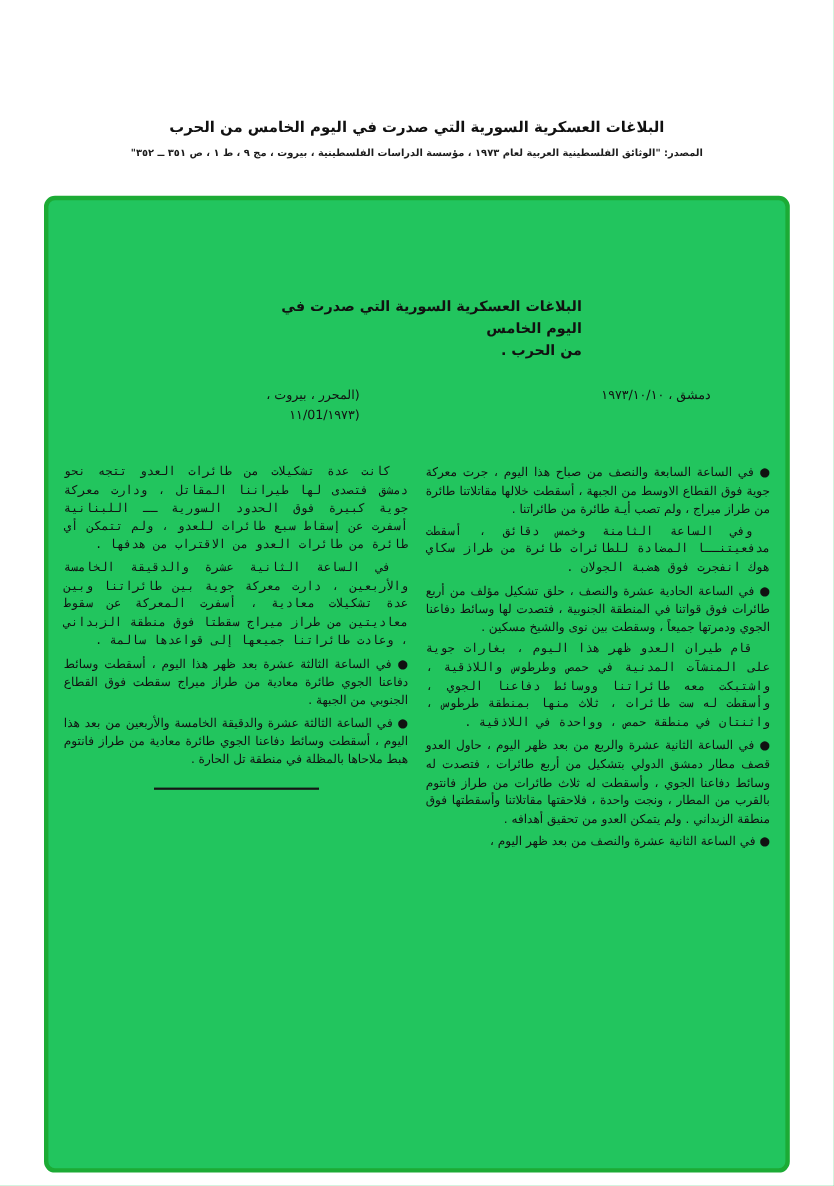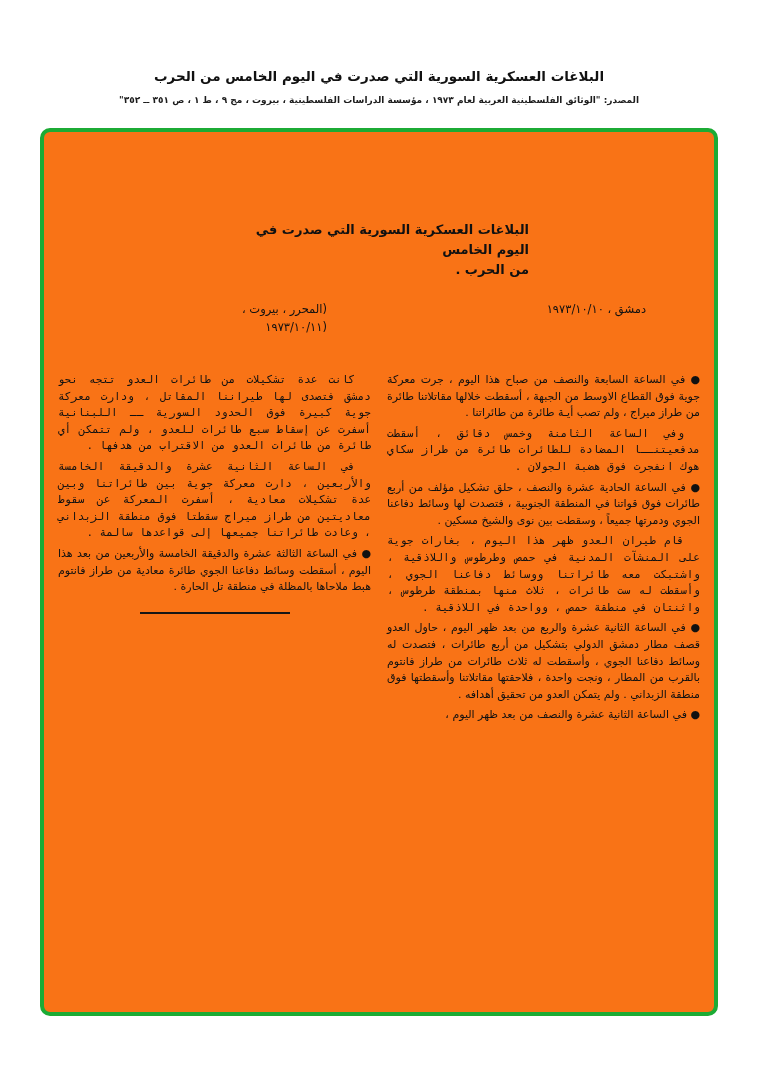--- a/index.html
+++ b/index.html
@@ -9,39 +9,39 @@
     background: #ffffff;
     color: var(--ink);
     font-family: "DejaVu Sans", sans-serif;
     overflow: hidden;
   }
   .outer-title {
     direction: rtl;
     text-align: center;
     font-weight: bold;
     font-size: 13.5px;
-    padding-top: 68px;
+    padding-top: 108px;
     letter-spacing: 0;
   }
   .source-line {
     direction: rtl;
     text-align: center;
     font-weight: bold;
     font-size: 9px;
     margin-top: 11px;
     color: #1c1c1c;
   }
   .green-box {
     box-sizing: border-box;
     width: 678px;
     height: 888px;
-    margin: 23px auto 0 auto;
+    margin: 33px auto 0 auto;
     border: 4px solid var(--green);
     border-radius: 10px;
-    background: #f97316;
+    background: #22c55e;
     overflow: hidden;
   }
   .doc-title {
     direction: rtl;
     width: 300px;
     margin: 88px auto 0 auto;
     text-align: right;
     font-weight: bold;
     font-size: 13px;
     line-height: 20px;
@@ -94,37 +94,38 @@
 
     <div class="doc-title">
       <div>البلاغات العسكرية السورية التي صدرت في اليوم الخامس</div>
       <div>من الحرب .</div>
     </div>
 
     <div class="datelines">
       <div class="date-place">دمشق ، ١٩٧٣/١٠/١٠</div>
       <div class="date-editor">
         <div>(المحرر ، بيروت ،</div>
-        <div>(١٩٧٣/١٠/١١</div>
+        <div>(١٩٧٣/01/١١</div>
       </div>
     </div>
 
     <div class="columns">
 
       <div class="col">
         <p class="para">● في الساعة السابعة والنصف من صباح هذا اليوم ، جرت معركة جوية فوق القطاع الاوسط من الجبهة ، أسقطت خلالها مقاتلاتنا طائرة من طراز ميراج ، ولم تصب أيـة طائرة من طائراتنا .</p>
         <p class="para indent">وفي الساعة الثامنة وخمس دقائق ، أسقطت مدفعيتنــا المضادة للطائرات طائرة من طراز سكاي هوك انفجرت فوق هضبة الجولان .</p>
         <p class="para">● في الساعة الحادية عشرة والنصف ، حلق تشكيل مؤلف من أربع طائرات فوق قواتنا في المنطقة الجنوبية ، فتصدت لها وسائط دفاعنا الجوي ودمرتها جميعاً ، وسقطت بين نوى والشيخ مسكين .</p>
         <p class="para indent">قام طيران العدو ظهر هذا اليوم ، بغارات جوية على المنشآت المدنية في حمص وطرطوس واللاذقية ، واشتبكت معه طائراتنا ووسائط دفاعنا الجوي ، وأسقطت له ست طائرات ، ثلاث منها بمنطقة طرطوس ، واثنتان في منطقة حمص ، وواحدة في اللاذقية .</p>
         <p class="para">● في الساعة الثانية عشرة والربع من بعد ظهر اليوم ، حاول العدو قصف مطار دمشق الدولي بتشكيل من أربع طائرات ، فتصدت له وسائط دفاعنا الجوي ، وأسقطت له ثلاث طائرات من طراز فانتوم بالقرب من المطار ، ونجت واحدة ، فلاحقتها مقاتلاتنا وأسقطتها فوق منطقة الزبداني . ولم يتمكن العدو من تحقيق أهدافه .</p>
         <p class="para">● في الساعة الثانية عشرة والنصف من بعد ظهر اليوم ،</p>
       </div>
 
       <div class="col">
         <p class="para indent">كانت عدة تشكيلات من طائرات العدو تتجه نحو دمشق فتصدى لها طيراننا المقاتل ، ودارت معركة جوية كبيرة فوق الحدود السورية ــ اللبنانية أسفرت عن إسقاط سبع طائرات للعدو ، ولم تتمكن أي طائرة من طائرات العدو من الاقتراب من هدفها .</p>
         <p class="para indent">في الساعة الثانية عشرة والدقيقة الخامسة والأربعين ، دارت معركة جوية بين طائراتنا وبين عدة تشكيلات معادية ، أسفرت المعركة عن سقوط معاديتين من طراز ميراج سقطتا فوق منطقة الزبداني ، وعادت طائراتنا جميعها إلى قواعدها سالمة .</p>
+        <p class="para">● في الساعة الثالثة عشرة بعد ظهر هذا اليوم ، أسقطت وسائط دفاعنا الجوي طائرة معادية من طراز ميراج سقطت فوق القطاع الجنوبي من الجبهة .</p>
         <p class="para">● في الساعة الثالثة عشرة والدقيقة الخامسة والأربعين من بعد هذا اليوم ، أسقطت وسائط دفاعنا الجوي طائرة معادية من طراز فانتوم هبط ملاحاها بالمظلة في منطقة تل الحارة .</p>
         <div class="end-rule"></div>
       </div>
 
     </div>
   </div>
 </div>
 
 </body></html>

